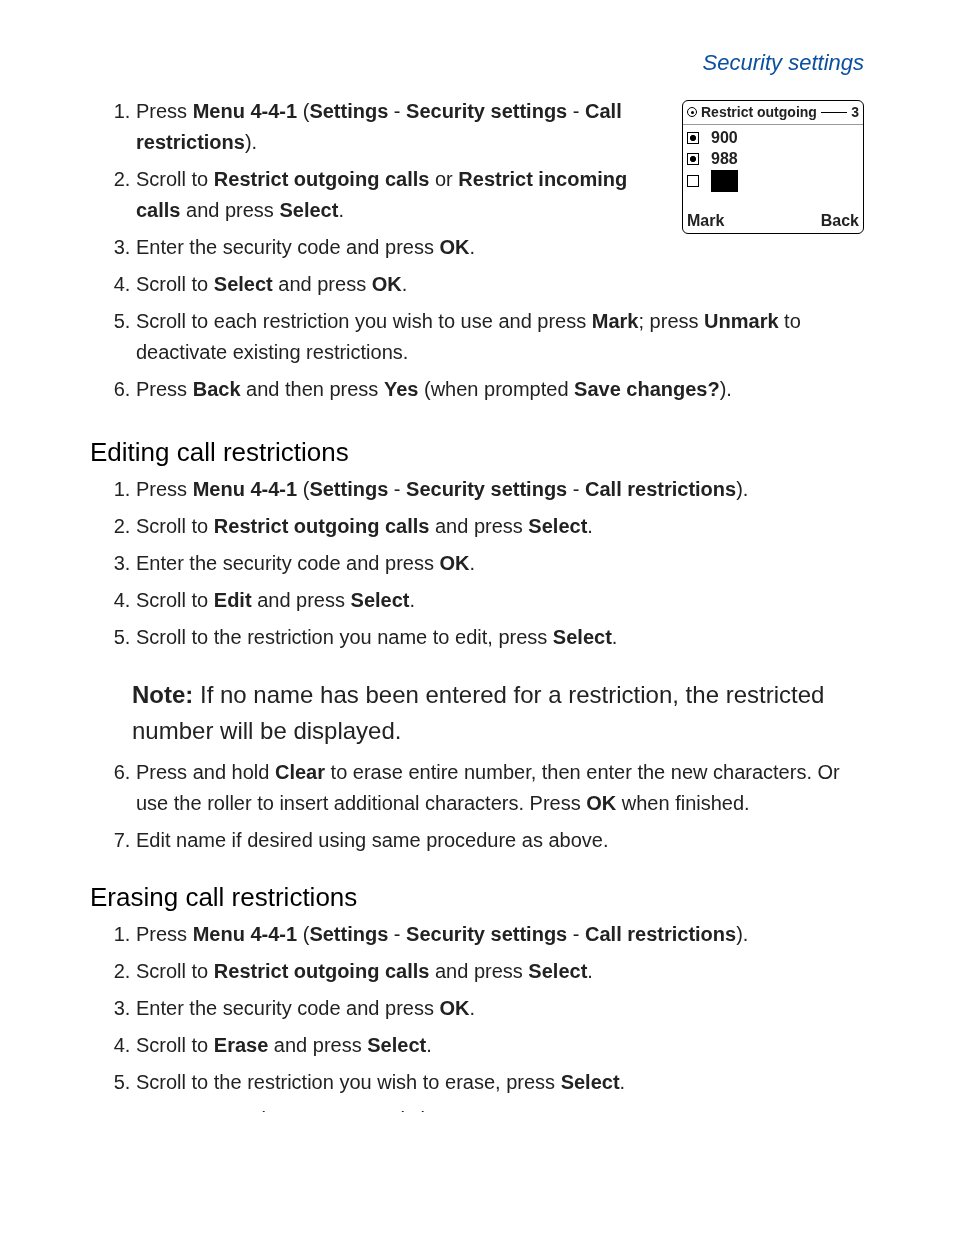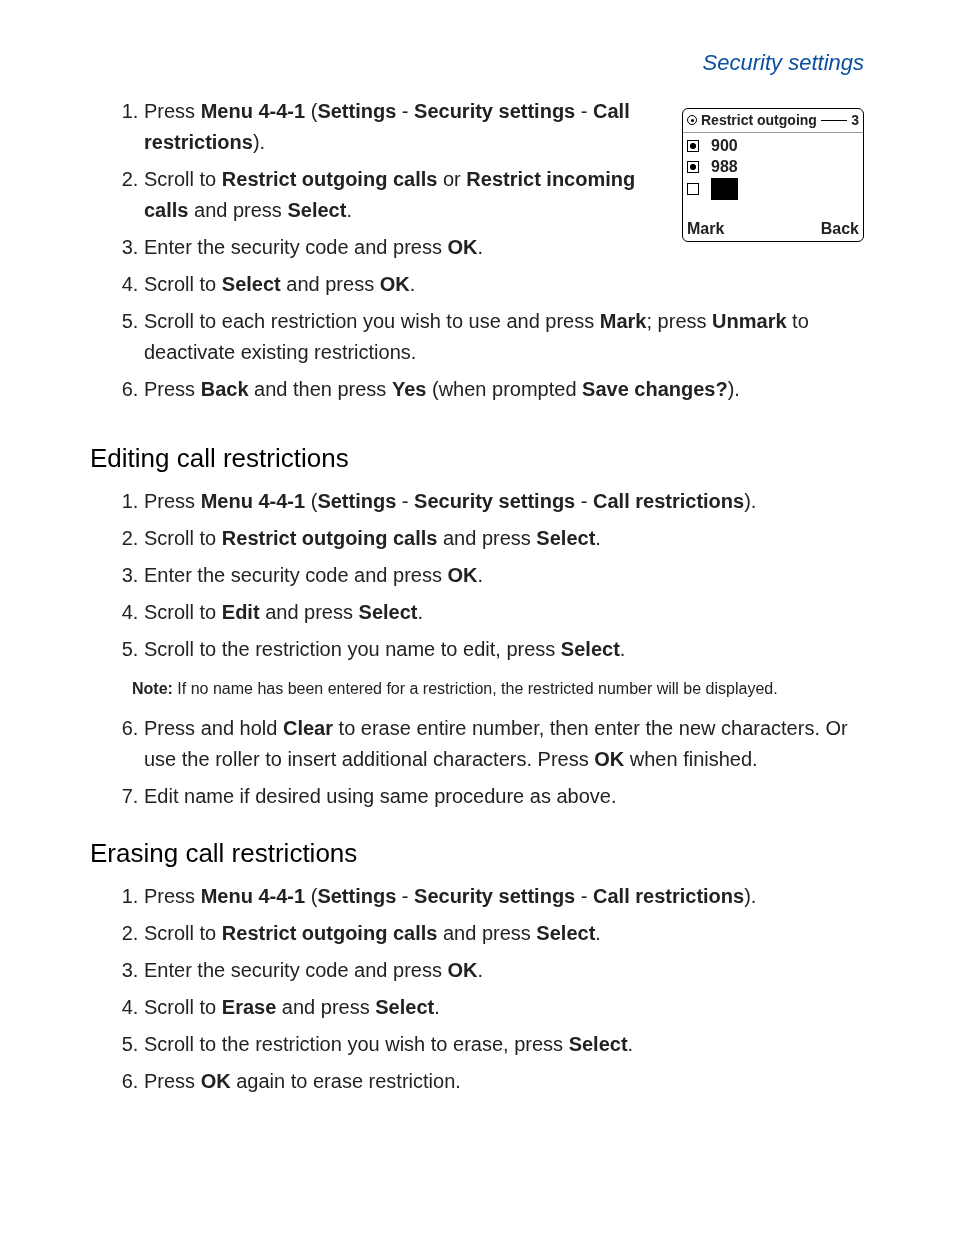--- a/index.html
+++ b/index.html
@@ -1,35 +1,35 @@
 <!DOCTYPE html>
 <html><head>
 <meta charset="utf-8">
 <style>
   html,body{margin:0;padding:0;background:#fff;color:#222;font-family:Arial,Helvetica,sans-serif}
   .page{width:954px;height:1112px;box-sizing:border-box;padding:50px 90px 40px 90px;position:relative}
   .section-label{color:#0a4fa0;font-style:italic;font-size:22px;text-align:right;margin-bottom:20px}
   h1{color:#0a4fa0;font-size:36px;font-weight:700;margin:0 0 12px 0}
   h2{color:#000000;font-size:26px;font-weight:500;margin:26px 0 6px 0}
-  ol{margin:12px;padding-left:42px}
+  ol{margin:4px;padding-left:42px}
   li{font-size:20px;line-height:1.55;margin:6px 0}
   b{font-weight:700}
-  .phone{float:right;width:180px;border:1.5px solid #000;border-radius:6px;margin-left:20px;margin-top:12px;font-size:14px;line-height:1.35;background:#fff}
+  .phone{float:right;width:180px;border:1.5px solid #000;border-radius:6px;margin-left:20px;margin-top:4px;font-size:14px;line-height:1.35;background:#fff}
   .phone-top{display:flex;align-items:center;padding:2px 4px;border-bottom:1px solid #999;font-weight:600}
   .phone-top .dot{width:8px;height:8px;border:1.5px solid #000;border-radius:50%;margin-right:4px;display:inline-block}
   .phone-top .dot::after{content:"";display:block;width:3px;height:3px;background:#000;border-radius:50%;margin:2.5px auto 0}
   .phone-top .line{flex:1;border-top:1.5px solid #000;margin:0 4px}
   .phone-body{padding:2px 4px}
   .phone-row{display:flex;align-items:center;gap:12px;font-weight:700;font-size:16px}
   .cb{width:10px;height:10px;border:1.5px solid #000;display:inline-block}
   .cb.on{background:radial-gradient(circle,#000 40%,transparent 45%)}
   .hl{background:#000;color:#000}
   .phone-gap{height:16px}
   .phone-bot{display:flex;justify-content:space-between;padding:0 4px 2px 4px;font-weight:700;font-size:16px}
-  .note{margin:8px 0 8px 42px;font-size:16px;line-height:1.5}
+  .note{margin:24px 0 8px 42px;font-size:24px;line-height:1.5}
   .pg{color:#0a4fa0;text-align:center;font-size:20px;margin-top:6px}
   .clr{clear:both}
 </style>
 </head>
 <body>
 
 <div class="page">
   <div class="section-label">Security settings</div>
 
   <div class="phone">

